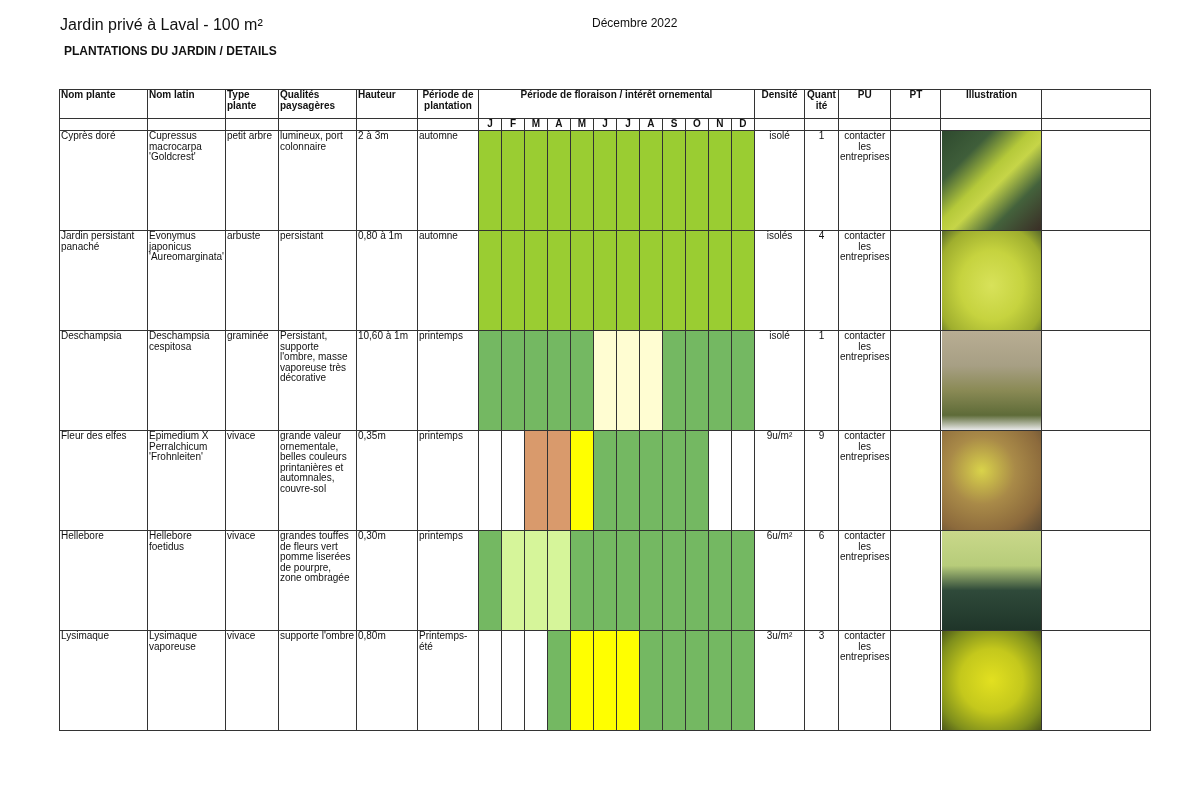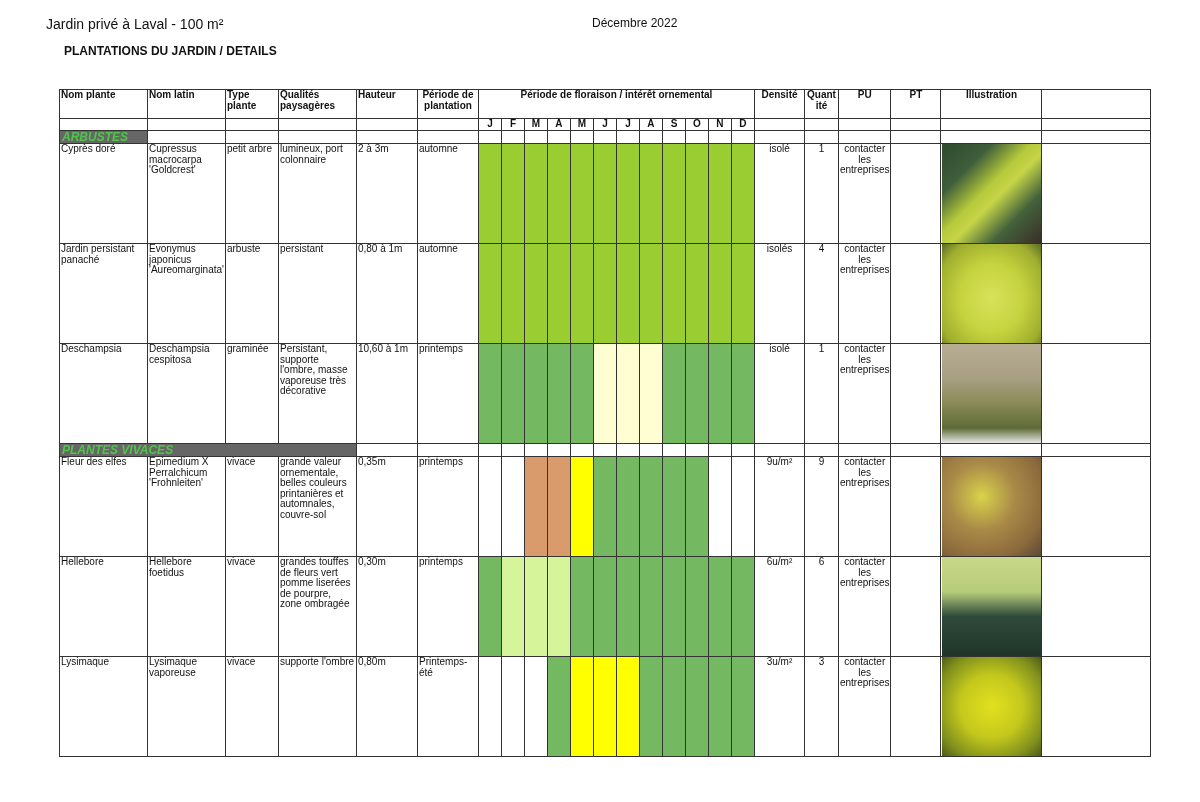--- a/index.html
+++ b/index.html
@@ -1,18 +1,18 @@
 <!DOCTYPE html>
 <html><head>
 <meta charset="utf-8">
 <style>
   html, body { margin: 0; padding: 0; background: #ffffff; }
   body { width: 1200px; height: 802px; position: relative; overflow: hidden;
          font-family: "Liberation Sans", sans-serif; color: #111; }
-  .hdr-left { position: absolute; left: 46px; top: 16px; font-size: 14px; }
+  .hdr-left { position: absolute; left: 60px; top: 16px; font-size: 16px; }
   .hdr-right { position: absolute; left: 592px; top: 16px; font-size: 12px; }
   .title { position: absolute; left: 64px; top: 44px; font-size: 12px; font-weight: bold; }
 
   table.grid { position: absolute; left: 59px; top: 89px; border-collapse: collapse;
                table-layout: fixed; font-size: 10px; padding-left: 32px; }
   table.grid td { border: 1px solid #333; padding: 0 1px; vertical-align: top;
                   line-height: 10.5px; overflow: hidden; }
   .th { font-weight: bold; }
   .center { text-align: center; }
   .mon { text-align: center; font-weight: bold; vertical-align: middle !important; }
@@ -97,46 +97,20 @@
         <td class="mon">O</td>
         <td class="mon">N</td>
         <td class="mon">D</td>
         <td></td>
         <td></td>
         <td></td>
         <td></td>
         <td></td>
         <td></td>
       </tr>
-  <tr style="height:12px">
-        <td class="section" colspan="1">ARBUSTES</td>
-        <td></td>
-        <td></td>
-        <td></td>
-        <td></td>
-        <td></td>
-        <td></td>
-        <td></td>
-        <td></td>
-        <td></td>
-        <td></td>
-        <td></td>
-        <td></td>
-        <td></td>
-        <td></td>
-        <td></td>
-        <td></td>
-        <td></td>
-        <td></td>
-        <td></td>
-        <td></td>
-        <td></td>
-        <td></td>
-        <td></td>
-      </tr>
       <tr style="height:94px">
         <td>Cyprès doré</td>
         <td>Cupressus macrocarpa 'Goldcrest'</td>
         <td>petit arbre</td>
         <td>lumineux, port colonnaire</td>
         <td>2 à 3m</td>
         <td>automne</td>
         <td class="c-arb"></td>
         <td class="c-arb"></td>
         <td class="c-arb"></td>
@@ -207,43 +181,20 @@
         <td class="c-green"></td>
         <td class="center">isolé</td>
         <td class="center">1</td>
         <td class="center">contacter les entreprises</td>
         <td></td>
         <td class="img-cell" style="vertical-align:middle">
           <div class="photo" style="background: linear-gradient(rgb(184, 173, 147) 0%, rgb(167, 159, 132) 35%, rgb(138, 138, 85) 60%, rgb(94, 107, 56) 85%, rgb(232, 232, 232) 100%);"></div>
         </td>
         <td></td>
       </tr>
-      <tr style="height:12px">
-        <td class="section" colspan="4">PLANTES VIVACES</td>
-        <td></td>
-        <td></td>
-        <td></td>
-        <td></td>
-        <td></td>
-        <td></td>
-        <td></td>
-        <td></td>
-        <td></td>
-        <td></td>
-        <td></td>
-        <td></td>
-        <td></td>
-        <td></td>
-        <td></td>
-        <td></td>
-        <td></td>
-        <td></td>
-        <td></td>
-        <td></td>
-      </tr>
       <tr style="height:95px">
         <td>Fleur des elfes</td>
         <td>Epimedium X Perralchicum 'Frohnleiten'</td>
         <td>vivace</td>
         <td>grande valeur ornementale, belles couleurs printanières et automnales, couvre-sol</td>
         <td>0,35m</td>
         <td>printemps</td>
         <td class="c-none"></td>
         <td class="c-none"></td>
         <td class="c-orange"></td>

